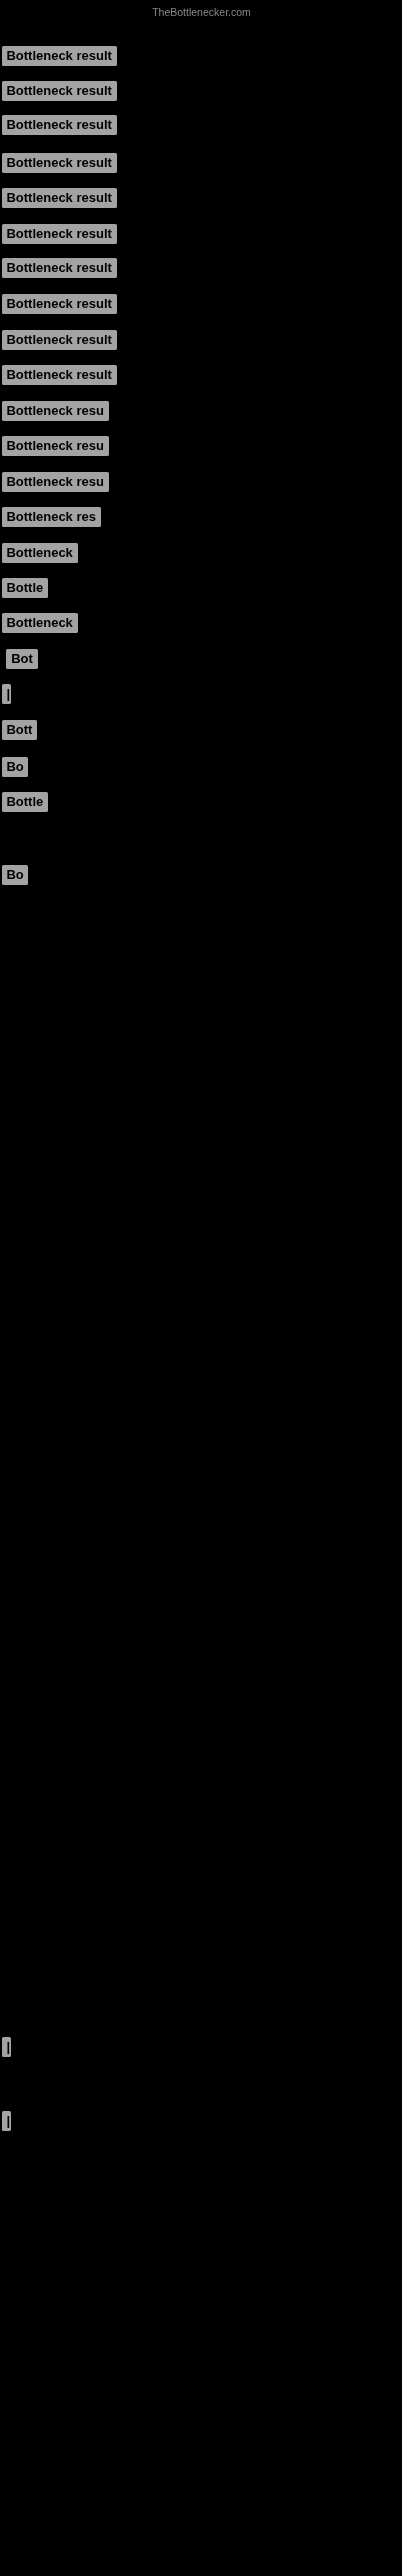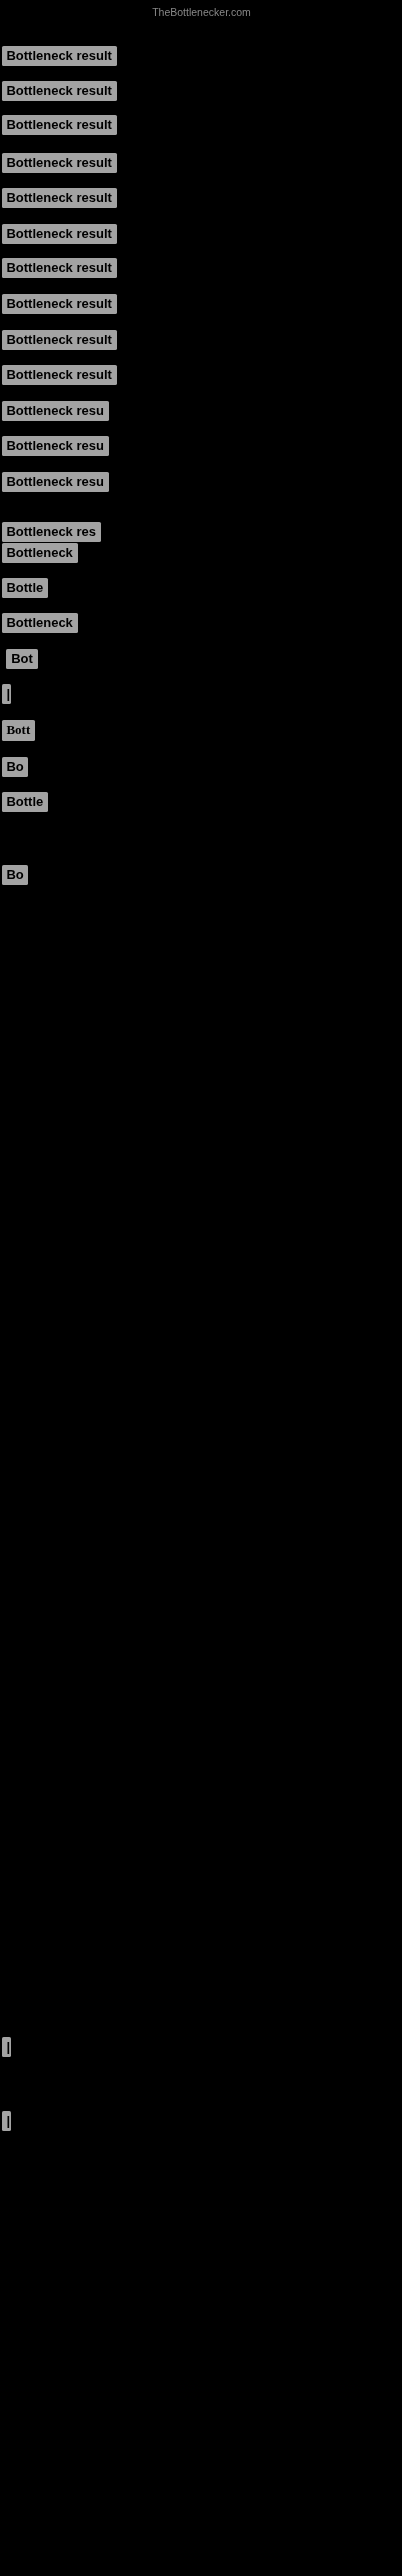--- a/index.html
+++ b/index.html
@@ -54,25 +54,25 @@
 <div class="badge-container" style="top: 153px; width: 121px;"><span class="bottleneck-badge" style="max-width: 121px;">Bottleneck result</span></div>
 <div class="badge-container" style="top: 188px; width: 122px;"><span class="bottleneck-badge" style="max-width: 122px;">Bottleneck result</span></div>
 <div class="badge-container" style="top: 224px; width: 120px;"><span class="bottleneck-badge" style="max-width: 120px;">Bottleneck result</span></div>
 <div class="badge-container" style="top: 258px; width: 120px;"><span class="bottleneck-badge" style="max-width: 120px;">Bottleneck result</span></div>
 <div class="badge-container" style="top: 294px; width: 120px;"><span class="bottleneck-badge" style="max-width: 120px;">Bottleneck result</span></div>
 <div class="badge-container" style="top: 330px; width: 120px;"><span class="bottleneck-badge" style="max-width: 120px;">Bottleneck result</span></div>
 <div class="badge-container" style="top: 365px; width: 120px;"><span class="bottleneck-badge" style="max-width: 120px;">Bottleneck result</span></div>
 <div class="badge-container" style="top: 401px; width: 113px;"><span class="bottleneck-badge" style="max-width: 113px;">Bottleneck resu</span></div>
 <div class="badge-container" style="top: 436px; width: 111px;"><span class="bottleneck-badge" style="max-width: 111px;">Bottleneck resu</span></div>
 <div class="badge-container" style="top: 472px; width: 109px;"><span class="bottleneck-badge" style="max-width: 109px;">Bottleneck resu</span></div>
-<div class="badge-container" style="top: 522px; width: 108px;"><span class="bottleneck-badge" style="max-width: 108px;">Bottleneck res</span></div>
+<div class="badge-container" style="top: 507px; width: 108px;"><span class="bottleneck-badge" style="max-width: 108px;">Bottleneck res</span></div>
 <div class="badge-container" style="top: 543px; width: 89px;"><span class="bottleneck-badge" style="max-width: 89px;">Bottleneck</span></div>
 <div class="badge-container" style="top: 578px; width: 56px;"><span class="bottleneck-badge" style="max-width: 56px;">Bottle</span></div>
 <div class="badge-container" style="top: 613px; width: 85px;"><span class="bottleneck-badge" style="max-width: 85px;">Bottleneck</span></div>
 <div class="badge-container" style="top: 649px; width: 36px; text-align: right;"><span class="bottleneck-badge" style="max-width: 36px;">Bot</span></div>
 <div class="badge-container" style="top: 684px; width: 4px;"><span class="bottleneck-badge" style="max-width: 4px;">|</span></div>
-<div class="badge-container" style="top: 720px; width: 36px;"><span class="bottleneck-badge" style="max-width: 36px; font-family: Liberation Serif, serif;">Bott</span></div>
+<div class="badge-container" style="top: 720px; width: 36px;"><span class="bottleneck-badge" style="max-width: 36px;">Bott</span></div>
 <div class="badge-container" style="top: 757px; width: 26px;"><span class="bottleneck-badge" style="max-width: 26px;">Bo</span></div>
 <div class="badge-container" style="top: 792px; width: 48px;"><span class="bottleneck-badge" style="max-width: 48px;">Bottle</span></div>
 <div class="badge-container" style="top: 865px; width: 26px;"><span class="bottleneck-badge" style="max-width: 26px;">Bo</span></div>
 <div class="badge-container" style="top: 2037px; width: 4px;"><span class="bottleneck-badge" style="max-width: 4px;">|</span></div>
 <div class="badge-container" style="top: 2111px; width: 4px;"><span class="bottleneck-badge" style="max-width: 4px;">|</span></div>
 
 
 </body></html>

